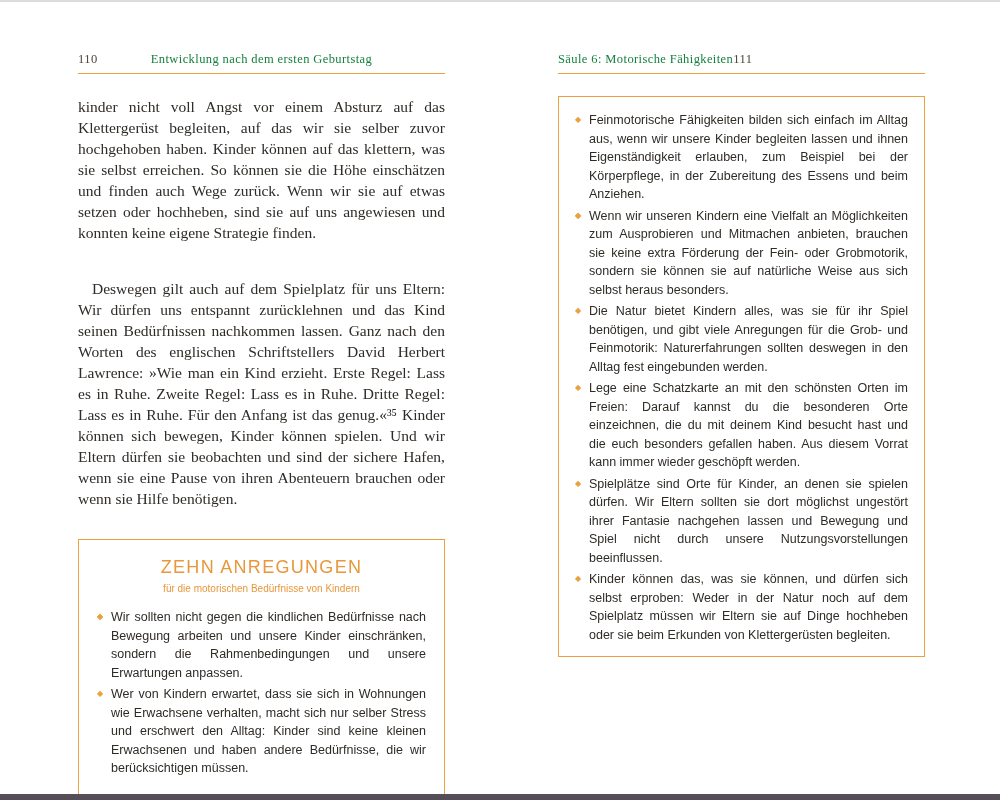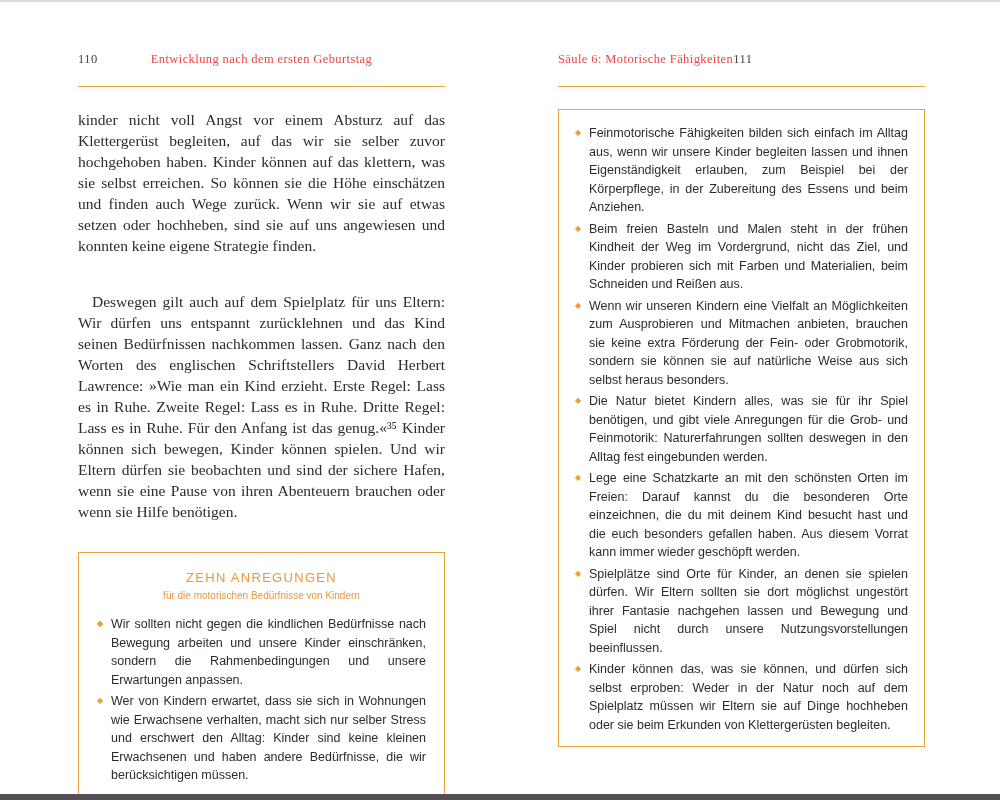--- a/index.html
+++ b/index.html
@@ -19,27 +19,27 @@
   }
   .page {
     position:absolute; top:52px; width:367px;
   }
   .page-left  { left:78px;  }
   .page-right { left:558px; }
 
   .page-header {
     position:relative;
     border-bottom:1px solid #e9a23c;
-    padding-bottom:20px;
+    padding-bottom:7px;
     font-size:12.5px;
     line-height:14px;
     display:flex;
   }
   .page-header .page-num { color:#4a443c; letter-spacing:0.5px; }
-  .page-header .running-title { color:#ef4444; letter-spacing:0.4px; }
+  .page-header .running-title { color:#15803d; letter-spacing:0.4px; }
 
   .page-left .page-header .page-num { position:absolute; left:0; top:0; }
   .page-left .page-header .running-title { width:100%; text-align:center; }
 
   .page-right .page-header { justify-content:flex-start; }
 
   .body-text {
     margin-top:22px;
     font-size:15.5px;
     line-height:21px;
@@ -53,21 +53,21 @@
     border:1px solid #e9a23c;
     background:#ffffff;
   }
   .page-left .suggestion-box  { margin-top:30px; padding:17px 18px 16px 18px; }
   .page-right .suggestion-box { margin-top:22px; padding:14px 16px 12px 16px; }
 
   .box-title {
     text-align:center;
     color:#e8973b;
     font-family:"Liberation Sans", sans-serif;
-    font-size:13px;
+    font-size:18px;
     letter-spacing:1.3px;
     margin:0 0 5px 0;
   }
   .box-subtitle {
     text-align:center;
     color:#e8973b;
     font-family:"Liberation Sans", sans-serif;
     font-size:10px;
     margin:0 0 14px 0;
   }
@@ -130,21 +130,20 @@
       <span class="page-num">111</span>
     </div>
 
     <div class="suggestion-box">
       <div class="bullet">
         <span class="diamond">◆</span>
         <span>Feinmotorische Fähigkeiten bilden sich einfach im Alltag aus, wenn wir unsere Kinder begleiten lassen und ihnen Eigenständigkeit erlauben, zum Beispiel bei der Körperpflege, in der Zubereitung des Essens und beim Anziehen.</span>
       </div>
       <div class="bullet">
         <span class="diamond">◆</span>
-        <span>Beim freien Basteln und Malen steht in der frühen Kindheit der Weg im Vordergrund, nicht das Ziel, und Kinder probieren sich mit Farben und Materialien, beim Schneiden und Reißen aus.</span>
       </div>
       <div class="bullet">
         <span class="diamond">◆</span>
         <span>Wenn wir unseren Kindern eine Vielfalt an Möglichkeiten zum Ausprobieren und Mitmachen anbieten, brauchen sie keine extra Förderung der Fein- oder Grobmotorik, sondern sie können sie auf natürliche Weise aus sich selbst heraus besonders.</span>
       </div>
       <div class="bullet">
         <span class="diamond">◆</span>
         <span>Die Natur bietet Kindern alles, was sie für ihr Spiel benötigen, und gibt viele Anregungen für die Grob- und Feinmotorik: Naturerfahrungen sollten deswegen in den Alltag fest eingebunden werden.</span>
       </div>
       <div class="bullet">

